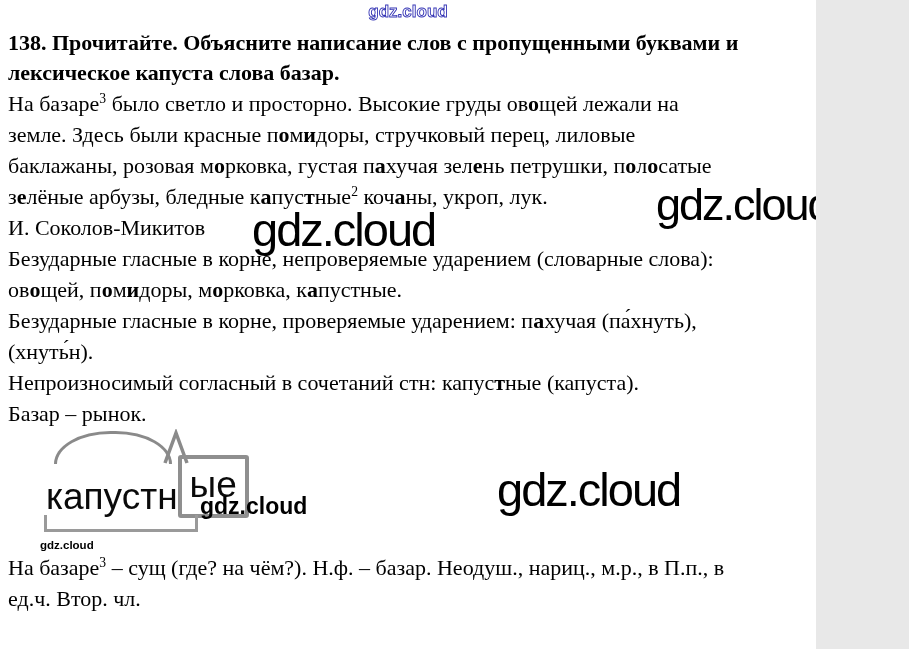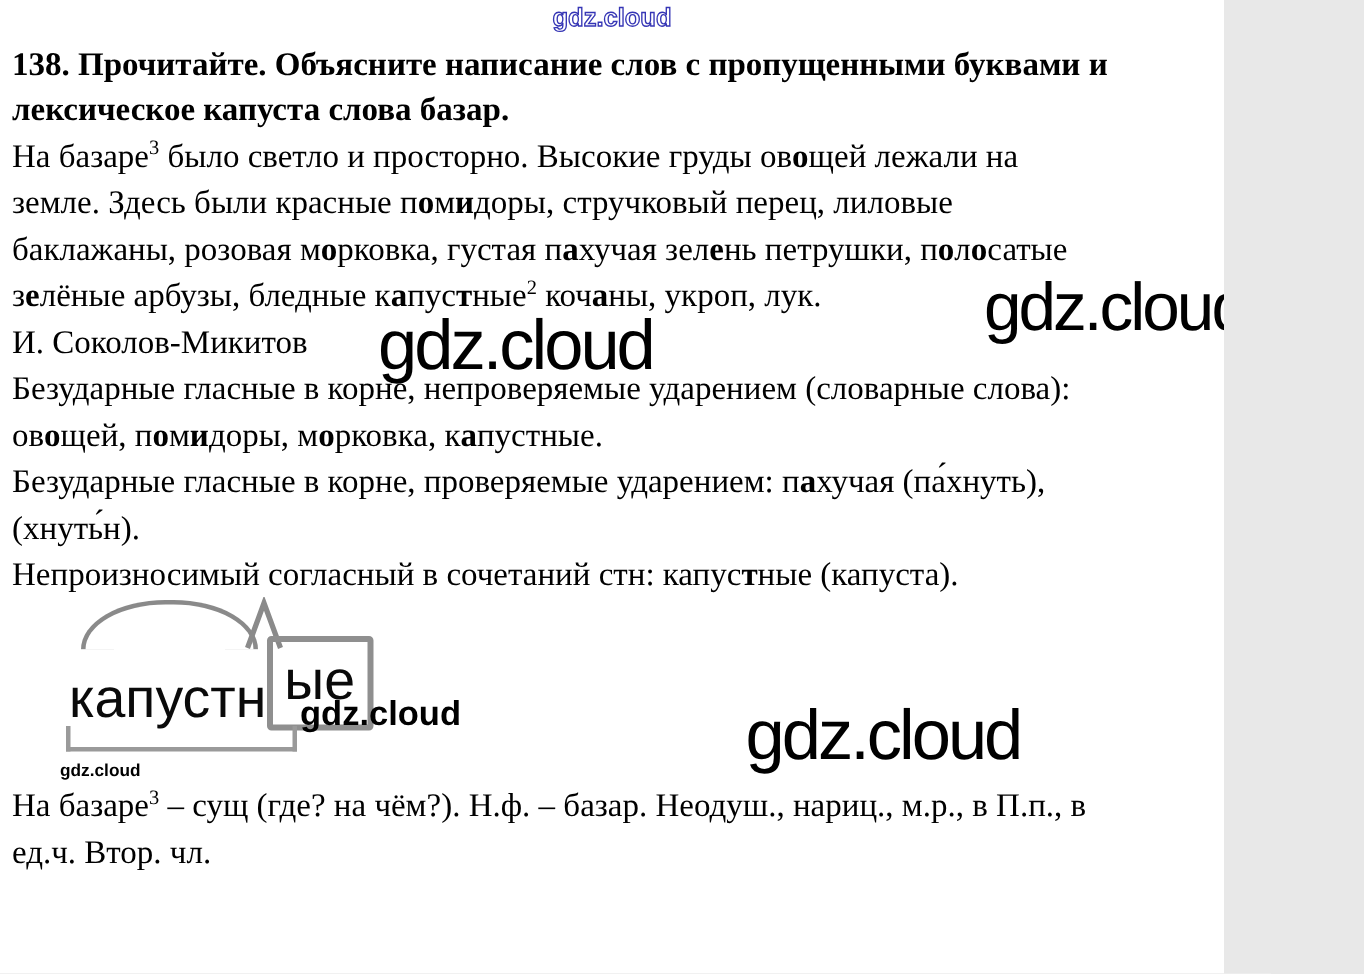--- a/index.html
+++ b/index.html
@@ -84,20 +84,21 @@
         <div class="tl">з<span class="bld">е</span>лёные арбузы, бледные к<span class="bld">а</span>пус<span class="bld">т</span>ные<sup>2</sup> коч<span class="bld">а</span>ны, укроп, лук.</div>
         <div class="tl">И. Соколов-Микитов</div>
       </div>
 
     <div class="analysis-text">
         <div class="tl">Безударные гласные в корне, непроверяемые ударением (словарные слова):</div>
         <div class="tl">ов<span class="bld">о</span>щей, п<span class="bld">о</span>м<span class="bld">и</span>доры, м<span class="bld">о</span>рковка, к<span class="bld">а</span>пустные.</div>
         <div class="tl">Безударные гласные в корне, проверяемые ударением: п<span class="bld">а</span>хучая (па́хнуть),</div>
         <div class="tl">(хнуть́н).</div>
         <div class="tl">Непроизносимый согласный в сочетаний стн: капус<span class="bld">т</span>ные (капуста).</div>
+        <div class="tl">Базар – рынок.</div>
       </div>
 
     <div class="diagram">
       <div class="root-arc"></div>
       <svg class="suffix-caret" width="32" height="36" viewBox="0 0 32 36">
         <path d="M4 34 L15 4 L26 34" fill="none" stroke="#8a8a8a" stroke-width="3.5"></path>
       </svg>
       <div class="diagram-word">
         <span class="stem">капустн</span>
         <span class="ending-box">

